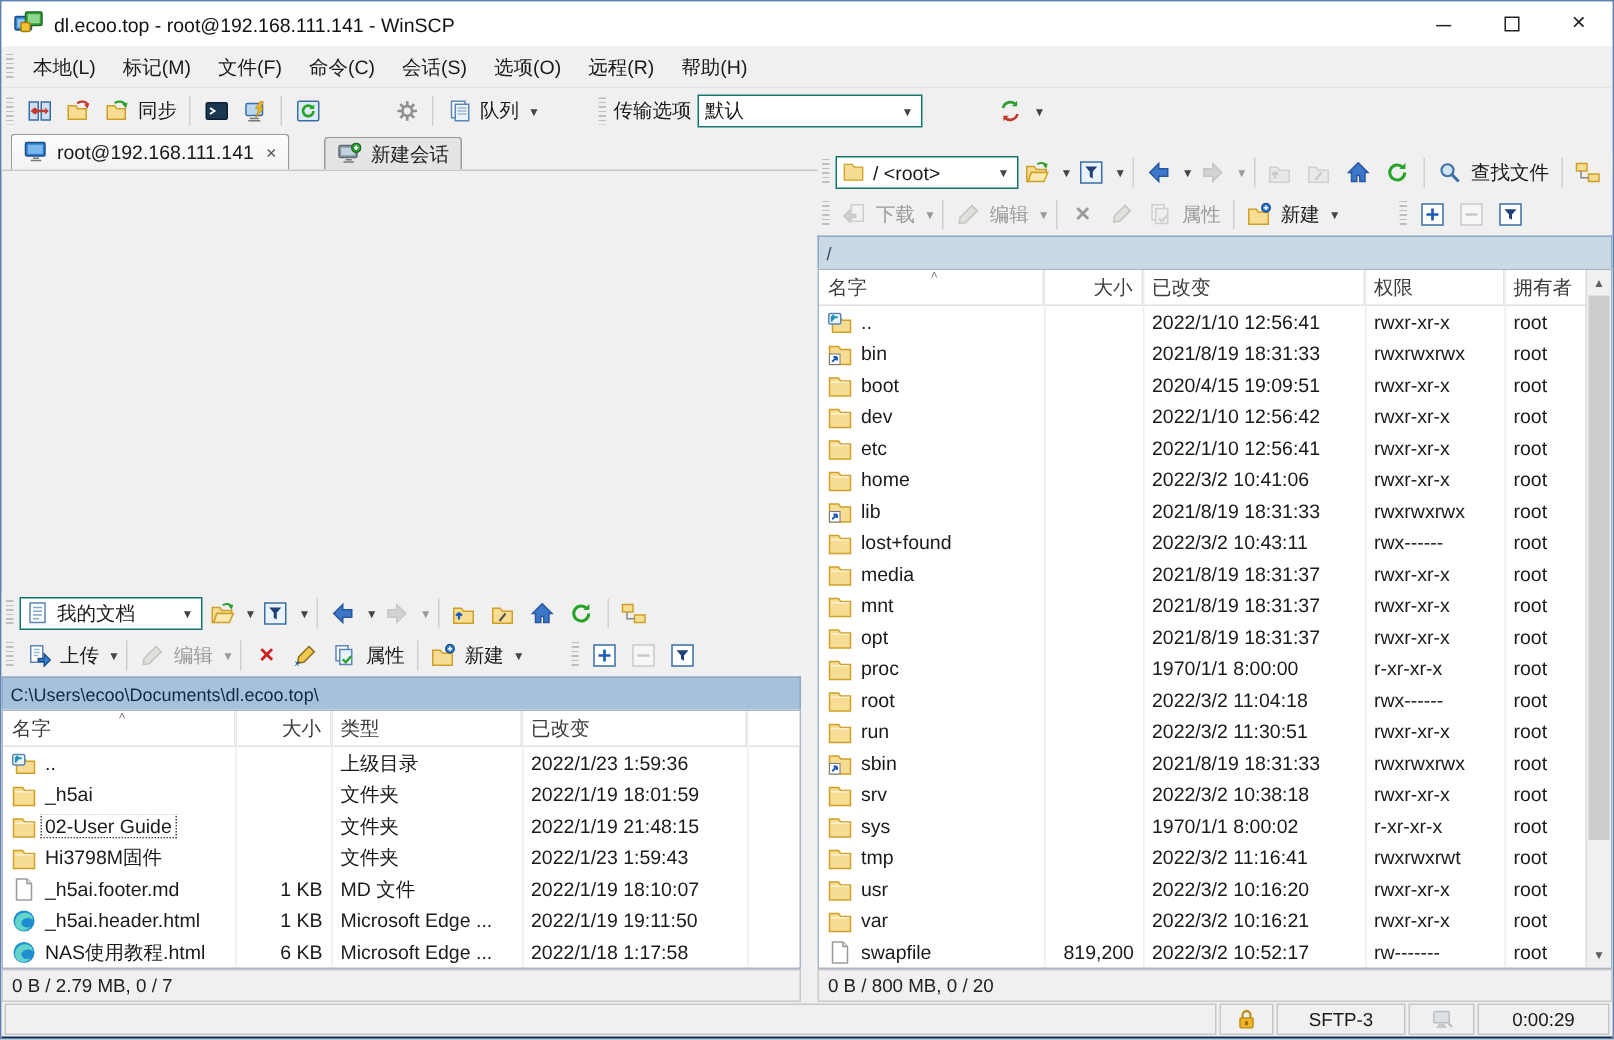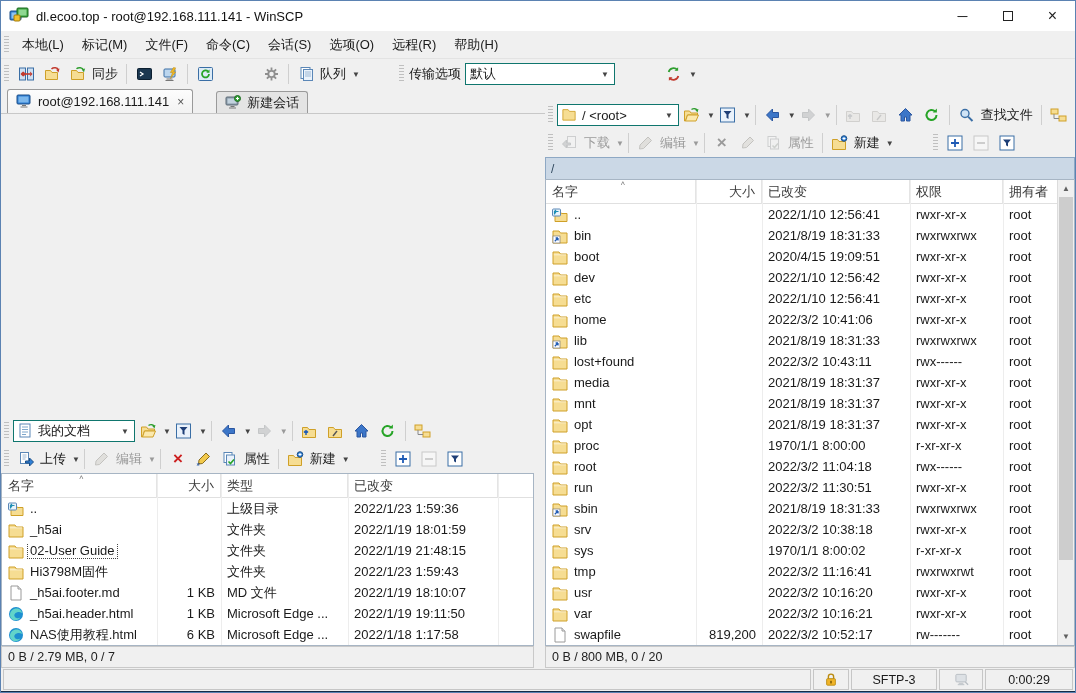--- a/index.html
+++ b/index.html
@@ -379,20 +379,21 @@
               <path d="M4 8h8" stroke="#9a9a9a" stroke-width="1.8"></path>
             </svg>
         </span>
         <span class="tbi">
           <svg width="16" height="16" viewBox="0 0 16 16">
               <rect x="1" y="1" width="14" height="14" fill="#fff" stroke="#3a6ea5"></rect>
               <path d="M4 4.5h8l-3 3.5v3.5l-2-1.2V8z" fill="#1f3f77"></path>
             </svg>
         </span>
       </div>
+      <div class="pathbar active">C:\Users\ecoo\Documents\dl.ecoo.top\</div>
       <div class="listwrap">
         <div class="cols">
           <span class="hc name">
               <span>名字</span>
               <span class="sortmark">˄</span>
             </span>
           <span class="hc size r">大小</span>
           <span class="hc type">类型</span>
           <span class="hc mod">已改变</span>
         </div>

